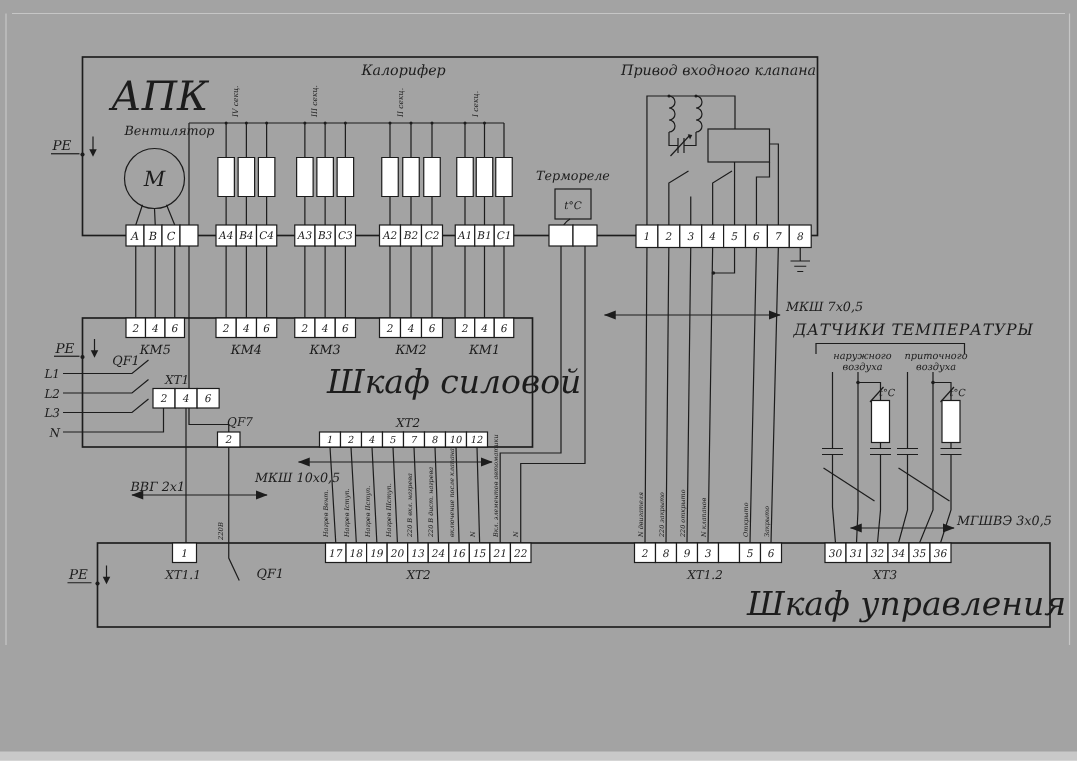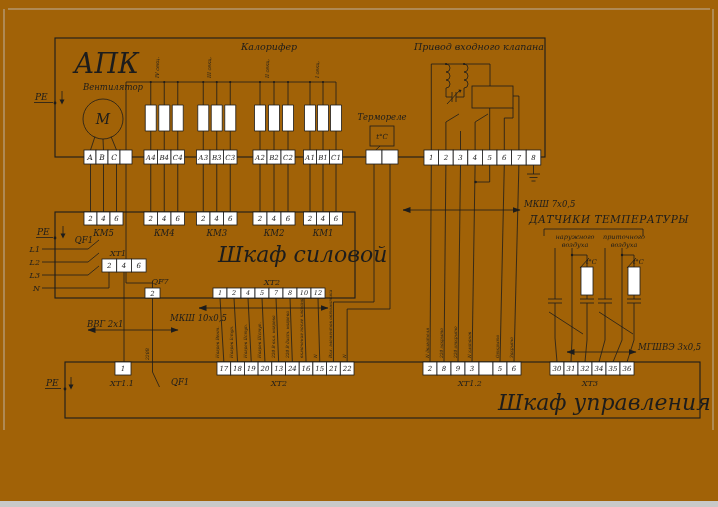--- a/index.html
+++ b/index.html
@@ -1,16 +1,16 @@
 <!DOCTYPE html>
 <html><head>
 <meta charset="utf-8">
 <style>
   html,body{margin:0;padding:0;background:#fff;}
-  #stage{position:relative;width:718px;height:507px;background:#a16207;overflow:hidden;text-align:right;}
+  #stage{position:relative;width:718px;height:507px;background:#a3a3a3;overflow:hidden;text-align:right;}
   svg text{font-family:"DejaVu Serif","Liberation Serif",serif;font-style:italic;fill:#1c1c1c;}
   .cell{fill:#fff;stroke:#1c1c1c;stroke-width:0.8;}
   .w{stroke:#1c1c1c;stroke-width:0.8;fill:none;}
   .bx{stroke:#1c1c1c;stroke-width:1.1;fill:none;}
   .dot{fill:#1c1c1c;stroke:none;}
   .faint{stroke:#c6c6c6;stroke-width:0.8;}
 </style>
 </head>
 <body>
 

